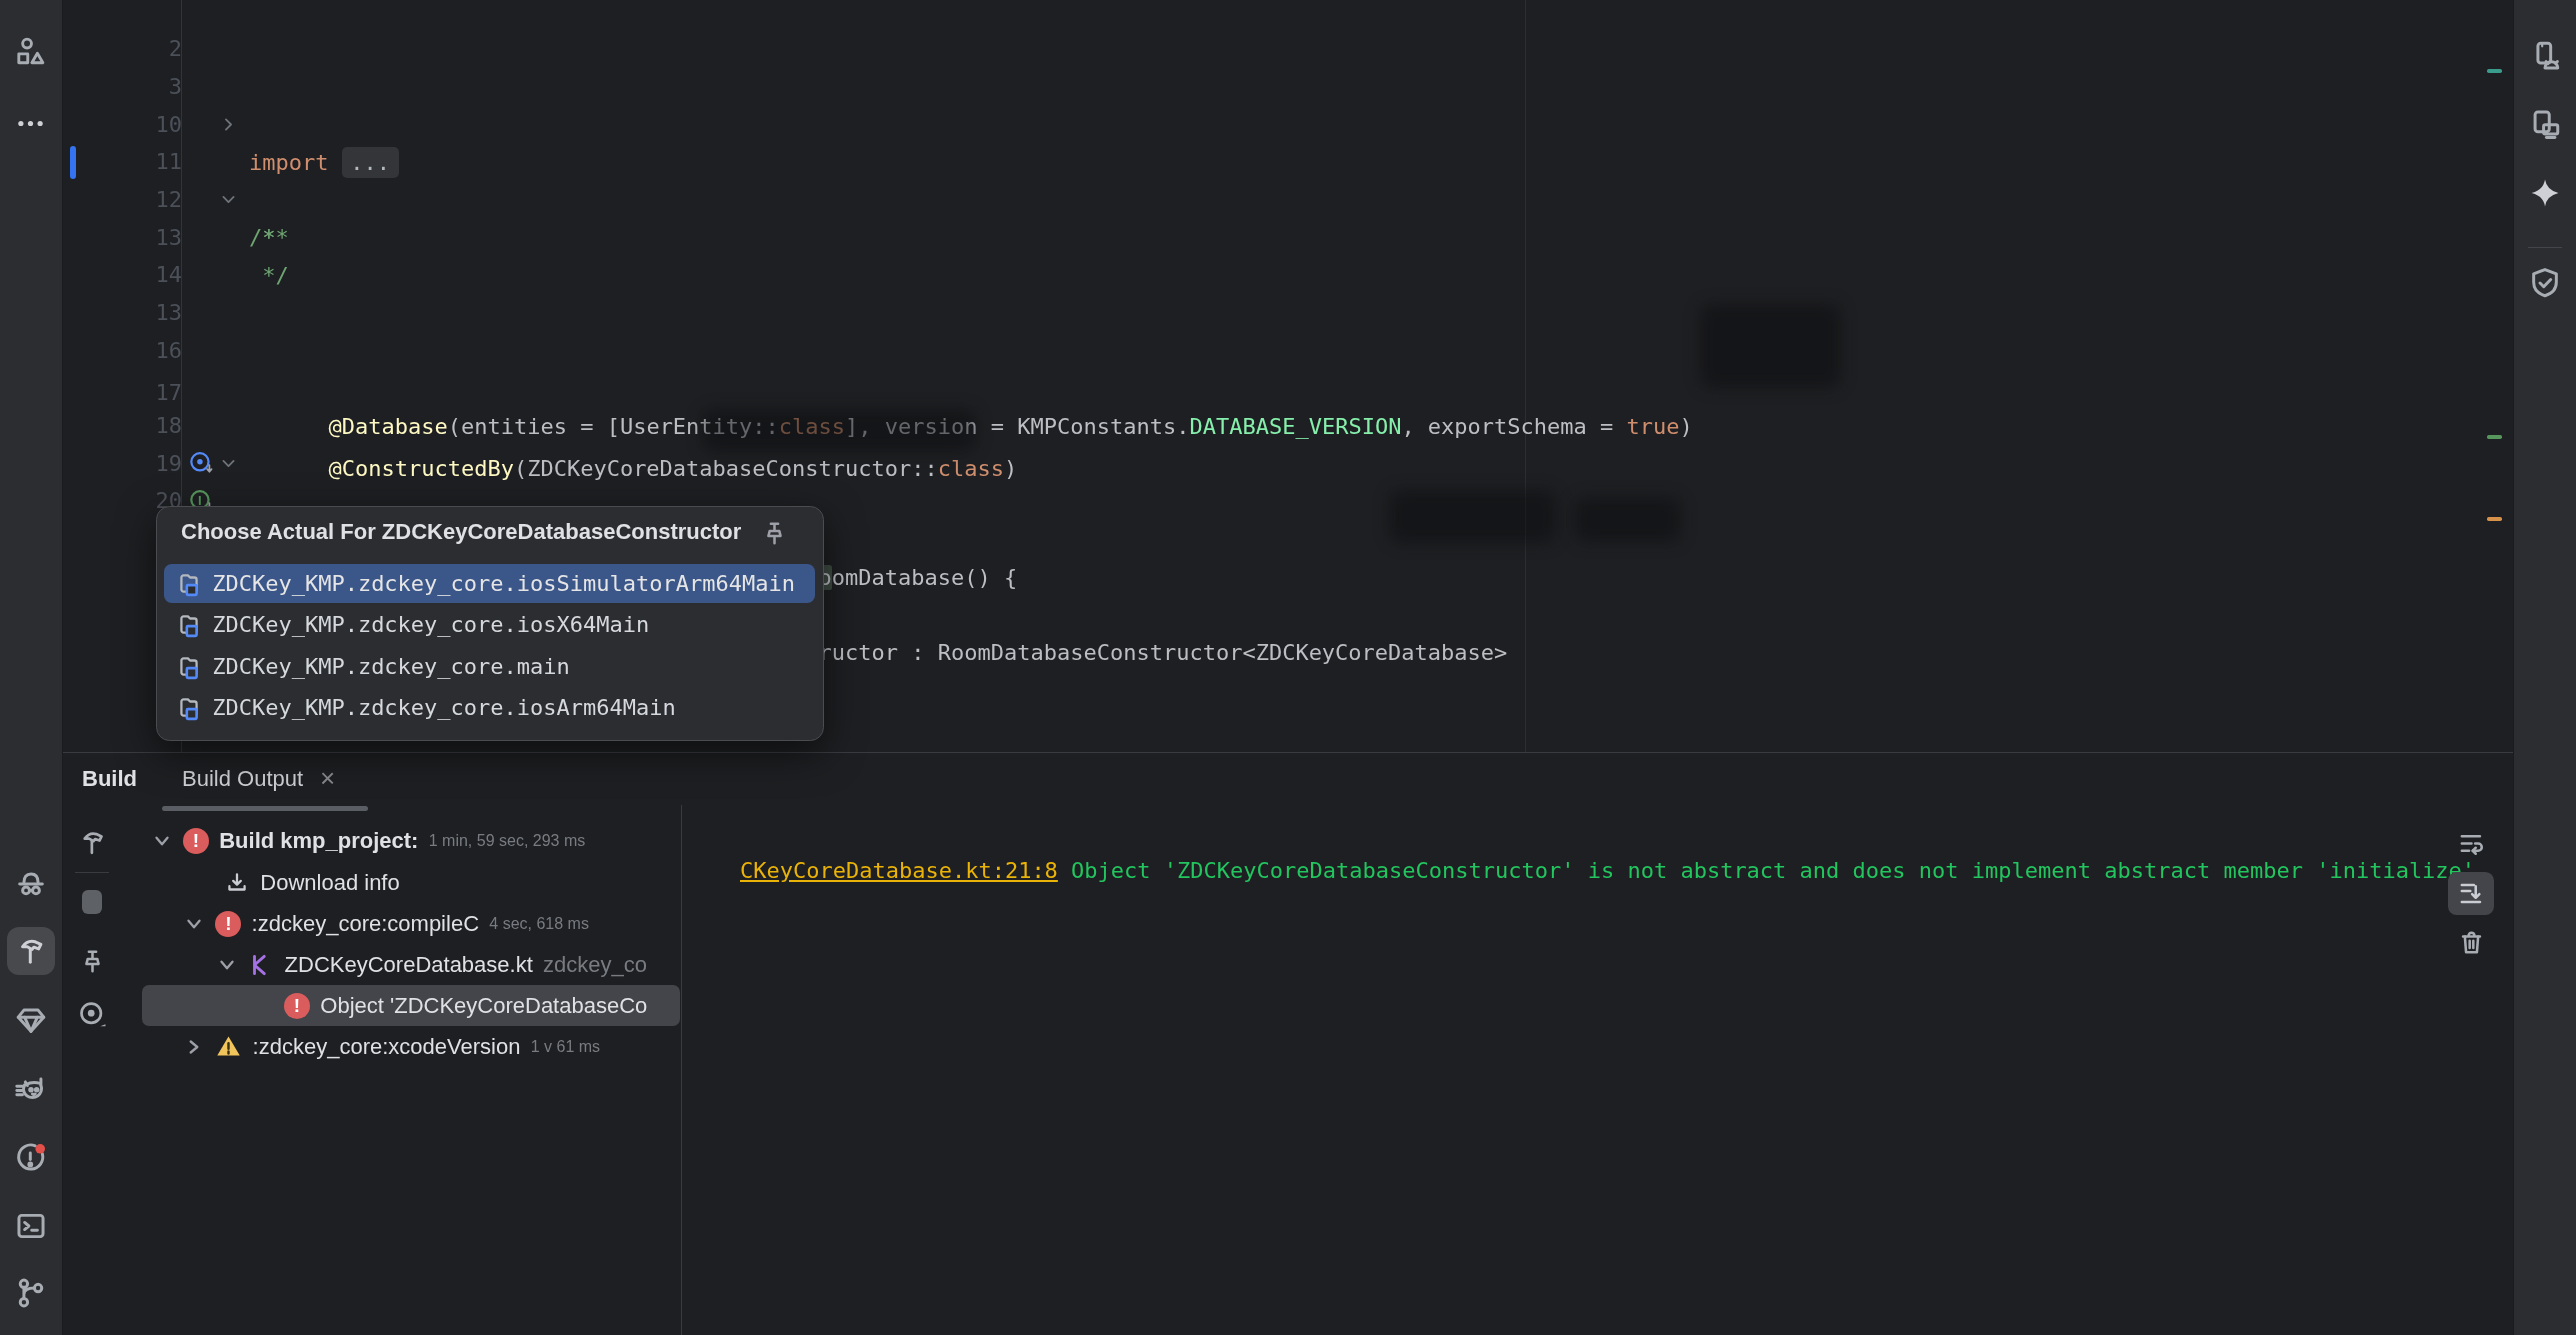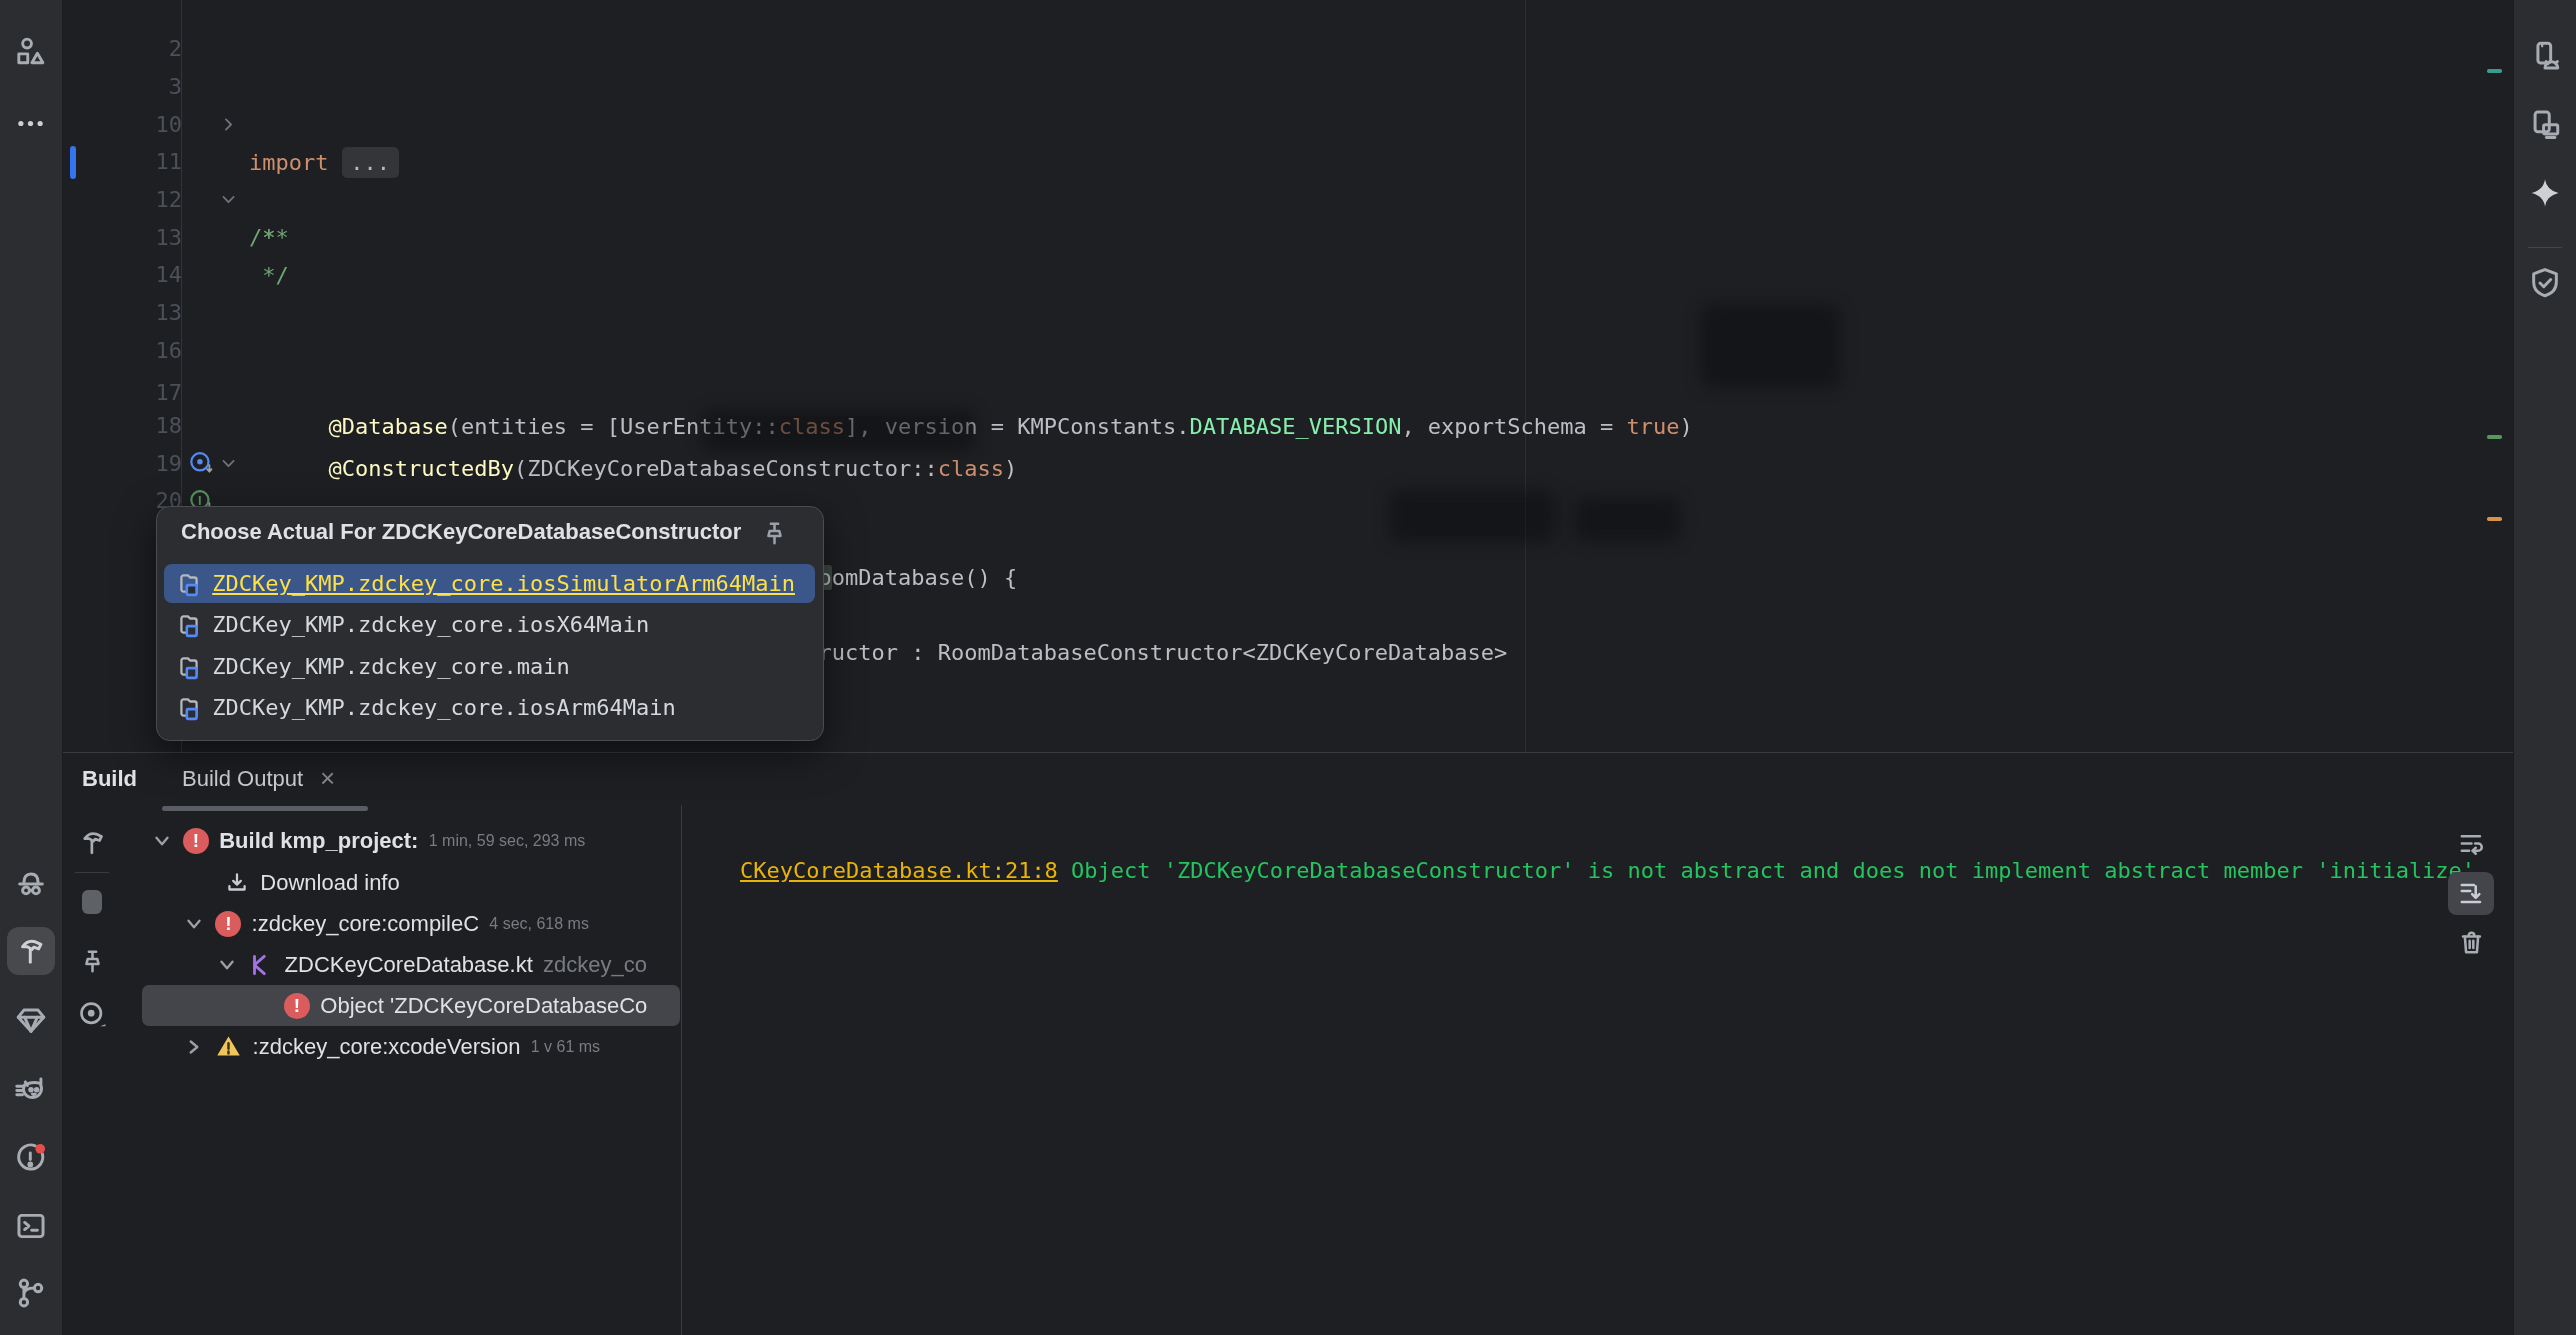--- a/index.html
+++ b/index.html
@@ -39,21 +39,21 @@
   .smudge{position:absolute;background:rgba(10,11,13,.5);filter:blur(7.7px);border-radius:12px;}
 
   
   #popup{position:absolute;left:156px;top:506px;width:666px;height:233px;background:#2B2D30;
          border:0.9px solid #4A4C50;border-radius:13.7px;box-shadow:0 12px 38px rgba(0,0,0,.55);z-index:30;}
   #popup-title{position:absolute;left:24px;top:12px;font-size:22px;font-weight:bold;color:#DFE1E5;}
   #popup-pin{position:absolute;right:34px;top:12px;}
   .pitem{position:absolute;left:6.9px;width:651px;height:39px;display:flex;align-items:center;gap:10.3px;
          padding-left:12px;box-sizing:border-box;border-radius:7.7px;
          font-family:"DejaVu Sans Mono",monospace;font-size:22px;color:#D5D8DD;white-space:pre;}
-  .pitem.selected{background:#3B5689;color:#fde047;text-decoration:underline;}
+  .pitem.selected{background:#3B5689;color:#e5e5e5;}
 
   
   #panel-top-sep{position:absolute;left:62px;top:752px;width:2453px;height:0.9px;background:#393B40;}
   #tab-build{position:absolute;left:82px;top:755px;height:48px;line-height:48px;font-size:22px;font-weight:bold;color:#DFE1E5;}
   #tab-buildoutput{position:absolute;left:182px;top:755px;height:48px;line-height:48px;font-size:22px;color:#CED0D6;}
   #tab-close{position:absolute;left:320px;top:755px;height:48px;line-height:46px;font-size:26px;color:#87898E;}
   #tab-underbar{position:absolute;left:162px;top:806px;width:206px;height:5.1px;border-radius:2.6px;background:#5A5D63;}
   .ptool{position:absolute;left:68px;width:48px;height:45px;display:flex;align-items:center;justify-content:center;border-radius:8.6px;}
   .ptool-sep{position:absolute;left:75px;width:34px;height:0.9px;background:#393B40;}
   .tree-console-sep{position:absolute;left:681px;top:805px;width:0.9px;height:531px;background:#393B40;}

